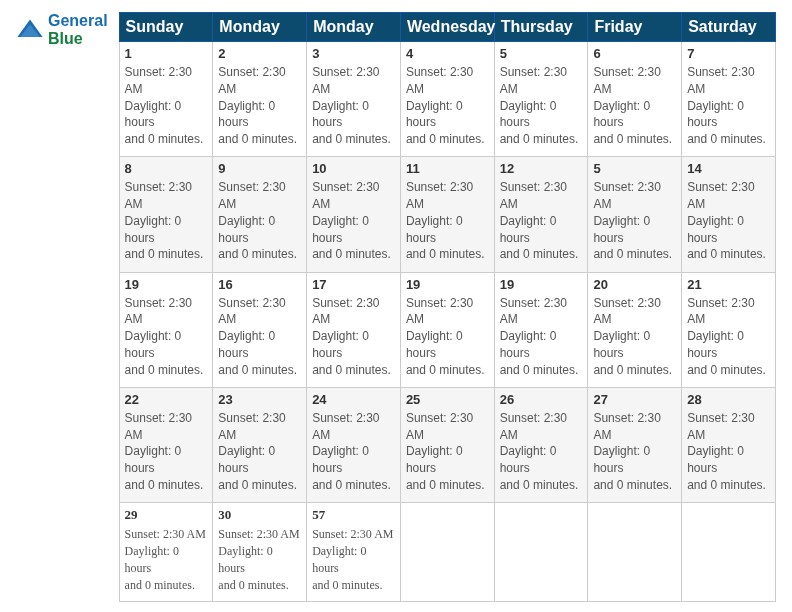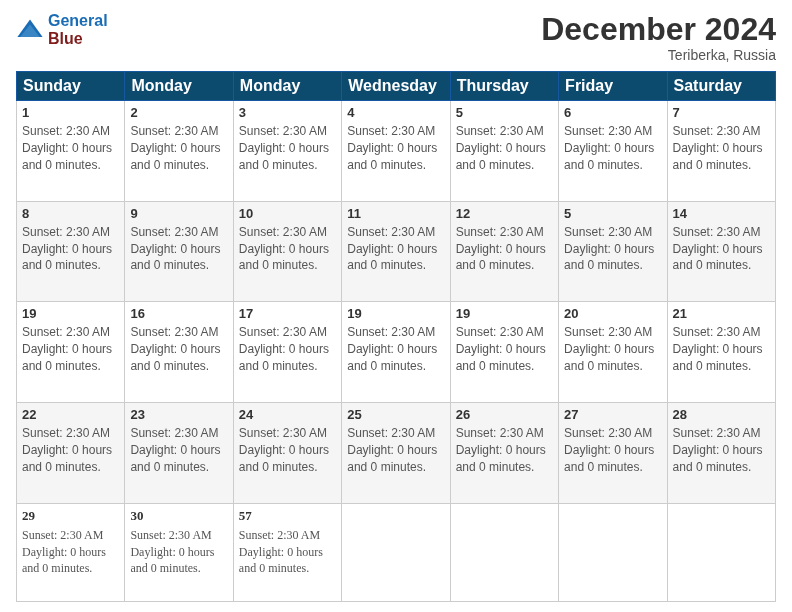--- a/index.html
+++ b/index.html
@@ -8,22 +8,23 @@
       background: #fff;
       width: 792px;
       height: 612px;
       overflow: hidden;
     }
     .page {
       width: 792px;
       height: 612px;
       background: #fff;
       display: flex;
-      flex-direction: column;
+      flex-direction: row;
       padding: 12px 16px 10px 16px;
+      gap: 11px;
     }
     .top-section {
       display: flex;
       justify-content: space-between;
       align-items: flex-start;
       margin-bottom: 8px;
     }
     .logo {
       display: flex;
       align-items: center;
@@ -99,26 +100,22 @@
   <div class="top-section">
     <div class="logo">
       <svg class="logo-icon" viewBox="0 0 40 40" xmlns="http://www.w3.org/2000/svg">
         <polygon points="20,5 38,30 2,30" fill="#1a6db5"></polygon>
         <polygon points="20,12 34,30 6,30" fill="#5a9fd4" opacity="0.5"></polygon>
       </svg>
       <div>
         <div style="font-size:16px;font-weight:bold;color:#333;line-height:1.1;">
           <span style="color:#1a6db5;">General</span>
         </div>
-        <div style="font-size:16px;font-weight:bold;color:#7f1d1d;line-height:1.1;">Blue</div>
+        <div style="font-size:16px;font-weight:bold;color:#15803d;line-height:1.1;">Blue</div>
       </div>
-    </div>
-    <div class="title-section">
-      <div class="month-year">December 2024</div>
-      <div class="location">Teriberka, Russia</div>
     </div>
   </div>
 
   <table class="calendar">
     <thead>
       <tr>
         <th>Sunday</th>
         <th>Monday</th>
         <th>Monday</th>
         <th>Wednesday</th>

